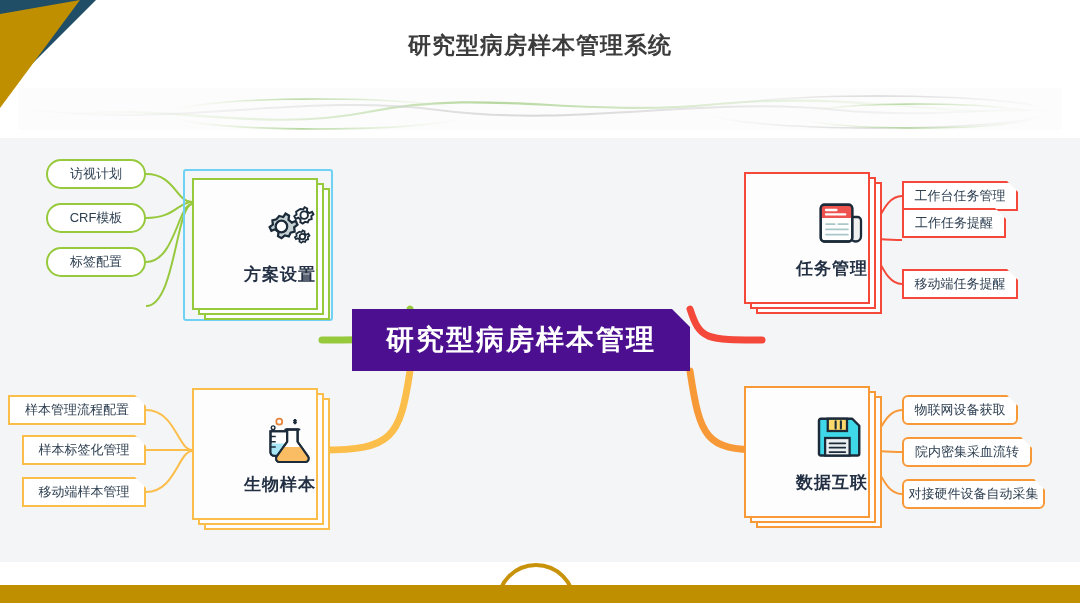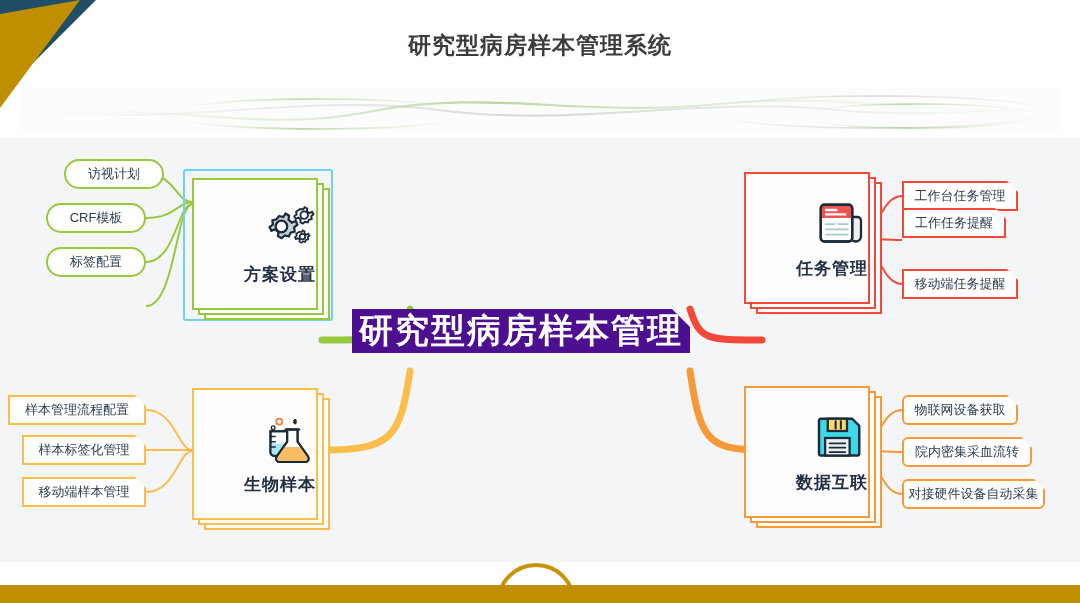--- a/index.html
+++ b/index.html
@@ -37,25 +37,25 @@
   
   .panel{
     position:absolute;left:0;top:138px;width:1080px;height:424px;
     background:#f4f5f7;
   }
   .canvas{position:absolute;inset:0;}
   svg.wires{position:absolute;left:0;top:0;width:1080px;height:424px;}
 
   
   .center-node{
-    position:absolute;left:352px;top:171px;width:338px;height:44px;
+    position:absolute;left:352px;top:171px;width:338px;height:62px;
     background:#4b0f8f;
     clip-path:polygon(0 0,320px 0,338px 18px,338px 62px,0 62px);
     display:flex;align-items:center;justify-content:center;
-    color:#ffffff;font-size:34px;font-weight:bold;letter-spacing:2px;
+    color:#ffffff;font-size:28px;font-weight:bold;letter-spacing:2px;
   }
 
   
   .version{
     position:absolute;left:496px;top:425px;width:72px;height:72px;
     border:4px solid #c8930a;border-radius:50%;
     display:flex;align-items:center;justify-content:center;
     font-family:"Liberation Serif","DejaVu Serif",serif;
     font-size:19px;color:#7a3aad;letter-spacing:2px;
   }
@@ -184,21 +184,21 @@
             </g>
             <g stroke="#1c2b3a" stroke-width="2" fill="#ffffff">
               <path d="M45 32 l2.6 0.4 1.2-2 2.2 1.1 -0.1 2.4 2.1 1.5 2.3-1.1 1.2 2.2 -1.9 1.6 0.4 2.5 -2.4 0.7 -1 2.3 -2.4-0.6 -2 1.5 -2.1-1.2 0.2-2.4 -2-1.5 -2.2 1 -1.2-2.2 2-1.5 -0.4-2.5z"></path>
               <circle cx="48.5" cy="37.5" r="3.2"></circle>
             </g>
           </svg>
           <div class="label">方案设置</div>
         </div>
       </div>
 
-      <div class="leaf leaf-green" style="left:64px;top:21px;width:100px;">访视计划</div>
+      <div class="leaf leaf-green" style="left:46px;top:21px;width:100px;">访视计划</div>
       <div class="leaf leaf-green" style="left:46px;top:65px;width:100px;">CRF模板</div>
       <div class="leaf leaf-green" style="left:46px;top:109px;width:100px;">标签配置</div>
 
       <div class="card card-amber" style="left:192px;top:250px;">
         <div class="stack2"></div>
         <div class="stack1"></div>
         <div class="face">
           <svg class="icon" viewBox="0 0 64 60">
             <circle cx="22" cy="9" r="3.4" fill="#ffffff" stroke="#e8833a" stroke-width="2"></circle>
             <circle cx="15" cy="16" r="2.1" fill="#ffffff" stroke="#1c2b3a" stroke-width="1.6"></circle>

